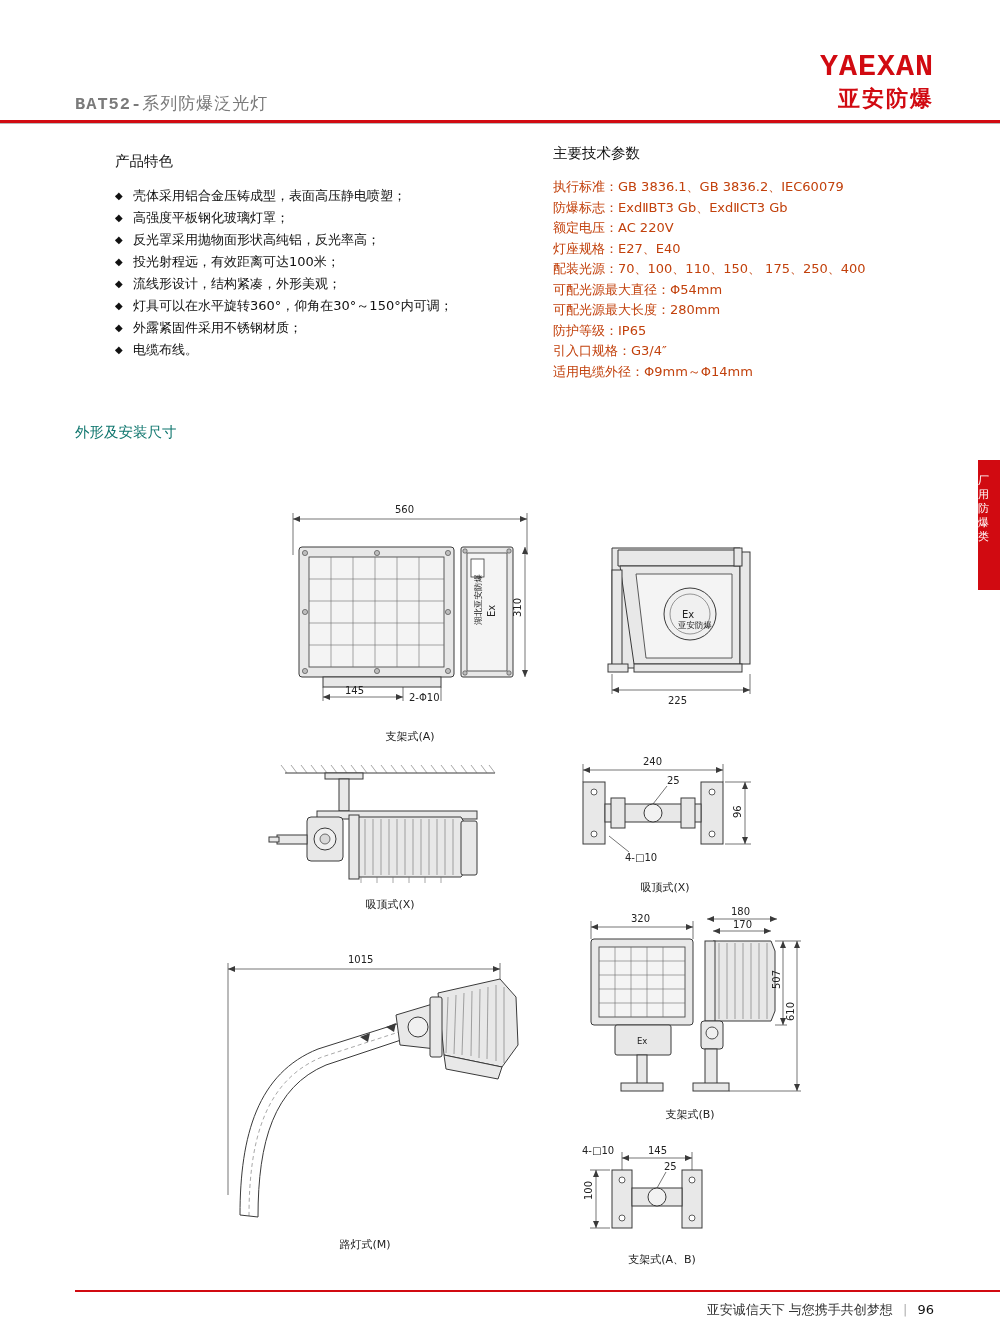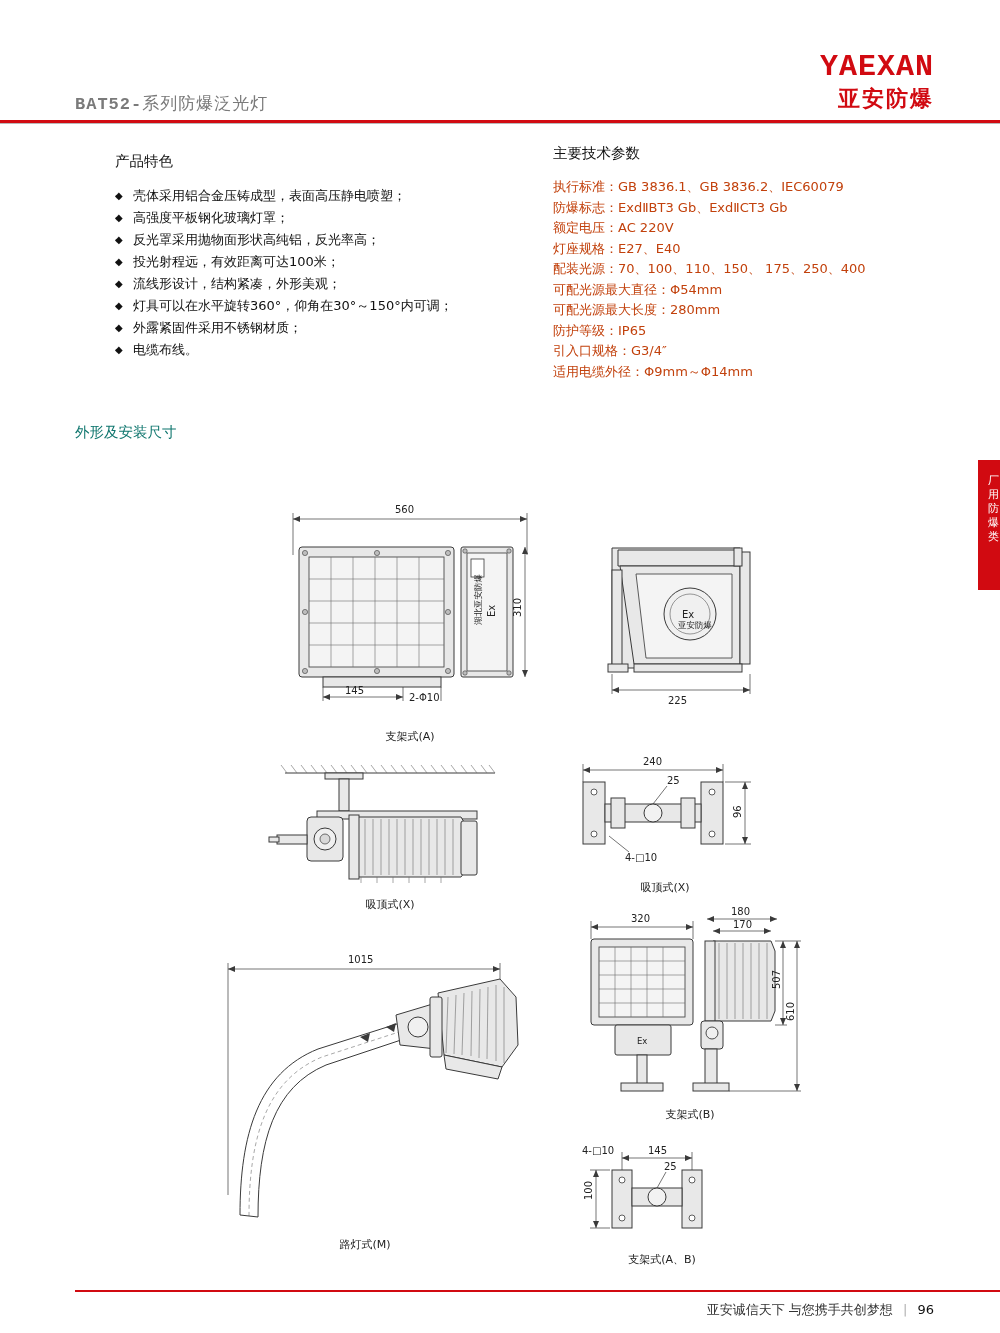--- a/index.html
+++ b/index.html
@@ -31,21 +31,21 @@
   
   .spec{position:absolute;top:144px;left:553px;width:430px;}
   .spec .rows{margin-top:14px;}
   .spec .row{font-size:13px;line-height:20.5px;color:#c2410c;font-family:"DejaVu Sans",sans-serif;white-space:nowrap;}
 
   
   .dims-h{position:absolute;top:423px;left:75px;font-size:14.5px;color:#0f766e;font-family:"DejaVu Sans",sans-serif;}
 
   
   .side-tab{position:absolute;top:460px;right:0;width:22px;height:130px;background:#d10a11;color:#fff;
-    font-size:11px;line-height:14px;font-family:"DejaVu Sans",sans-serif;text-align:right;padding-top:14px;box-sizing:border-box;letter-spacing:1px;}
+    font-size:11px;line-height:14px;font-family:"DejaVu Sans",sans-serif;text-align:left;padding-top:14px;box-sizing:border-box;letter-spacing:1px;}
 
   
   .hr-bot{position:absolute;bottom:41px;left:75px;width:925px;height:2px;background:#d10a11;}
   .footer{position:absolute;bottom:14px;right:66px;font-size:13px;color:#333;font-family:"DejaVu Sans",sans-serif;}
   .footer .pg{color:#111;}
   .footer .bar{color:#b0b0b0;margin:0 6px;}
 
   
   .draw{position:absolute;}
   .cap{font-size:11px;color:#222;font-family:"DejaVu Sans",sans-serif;text-align:center;}

